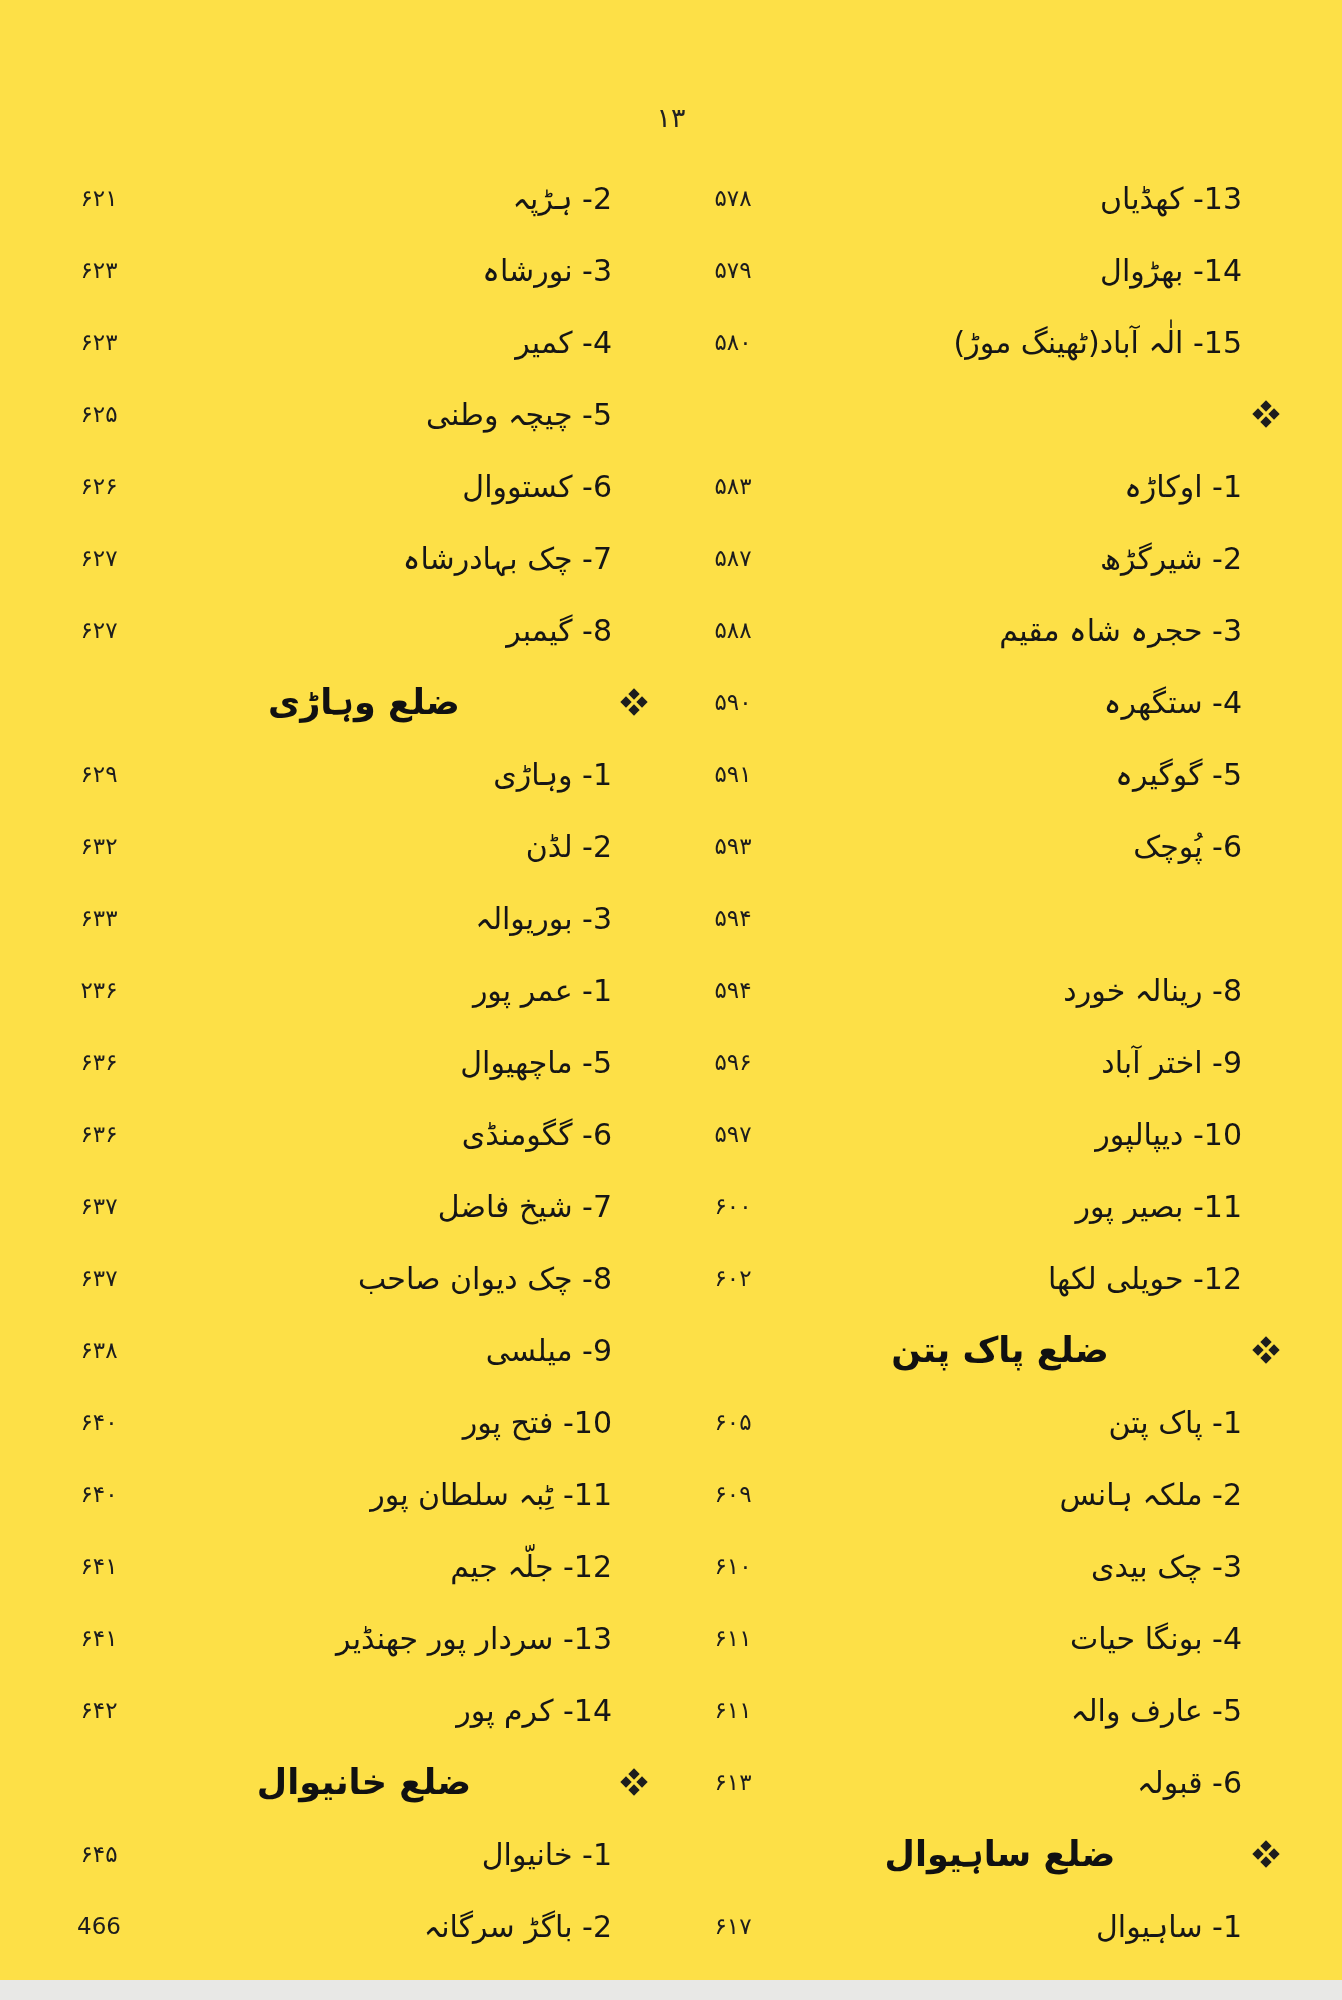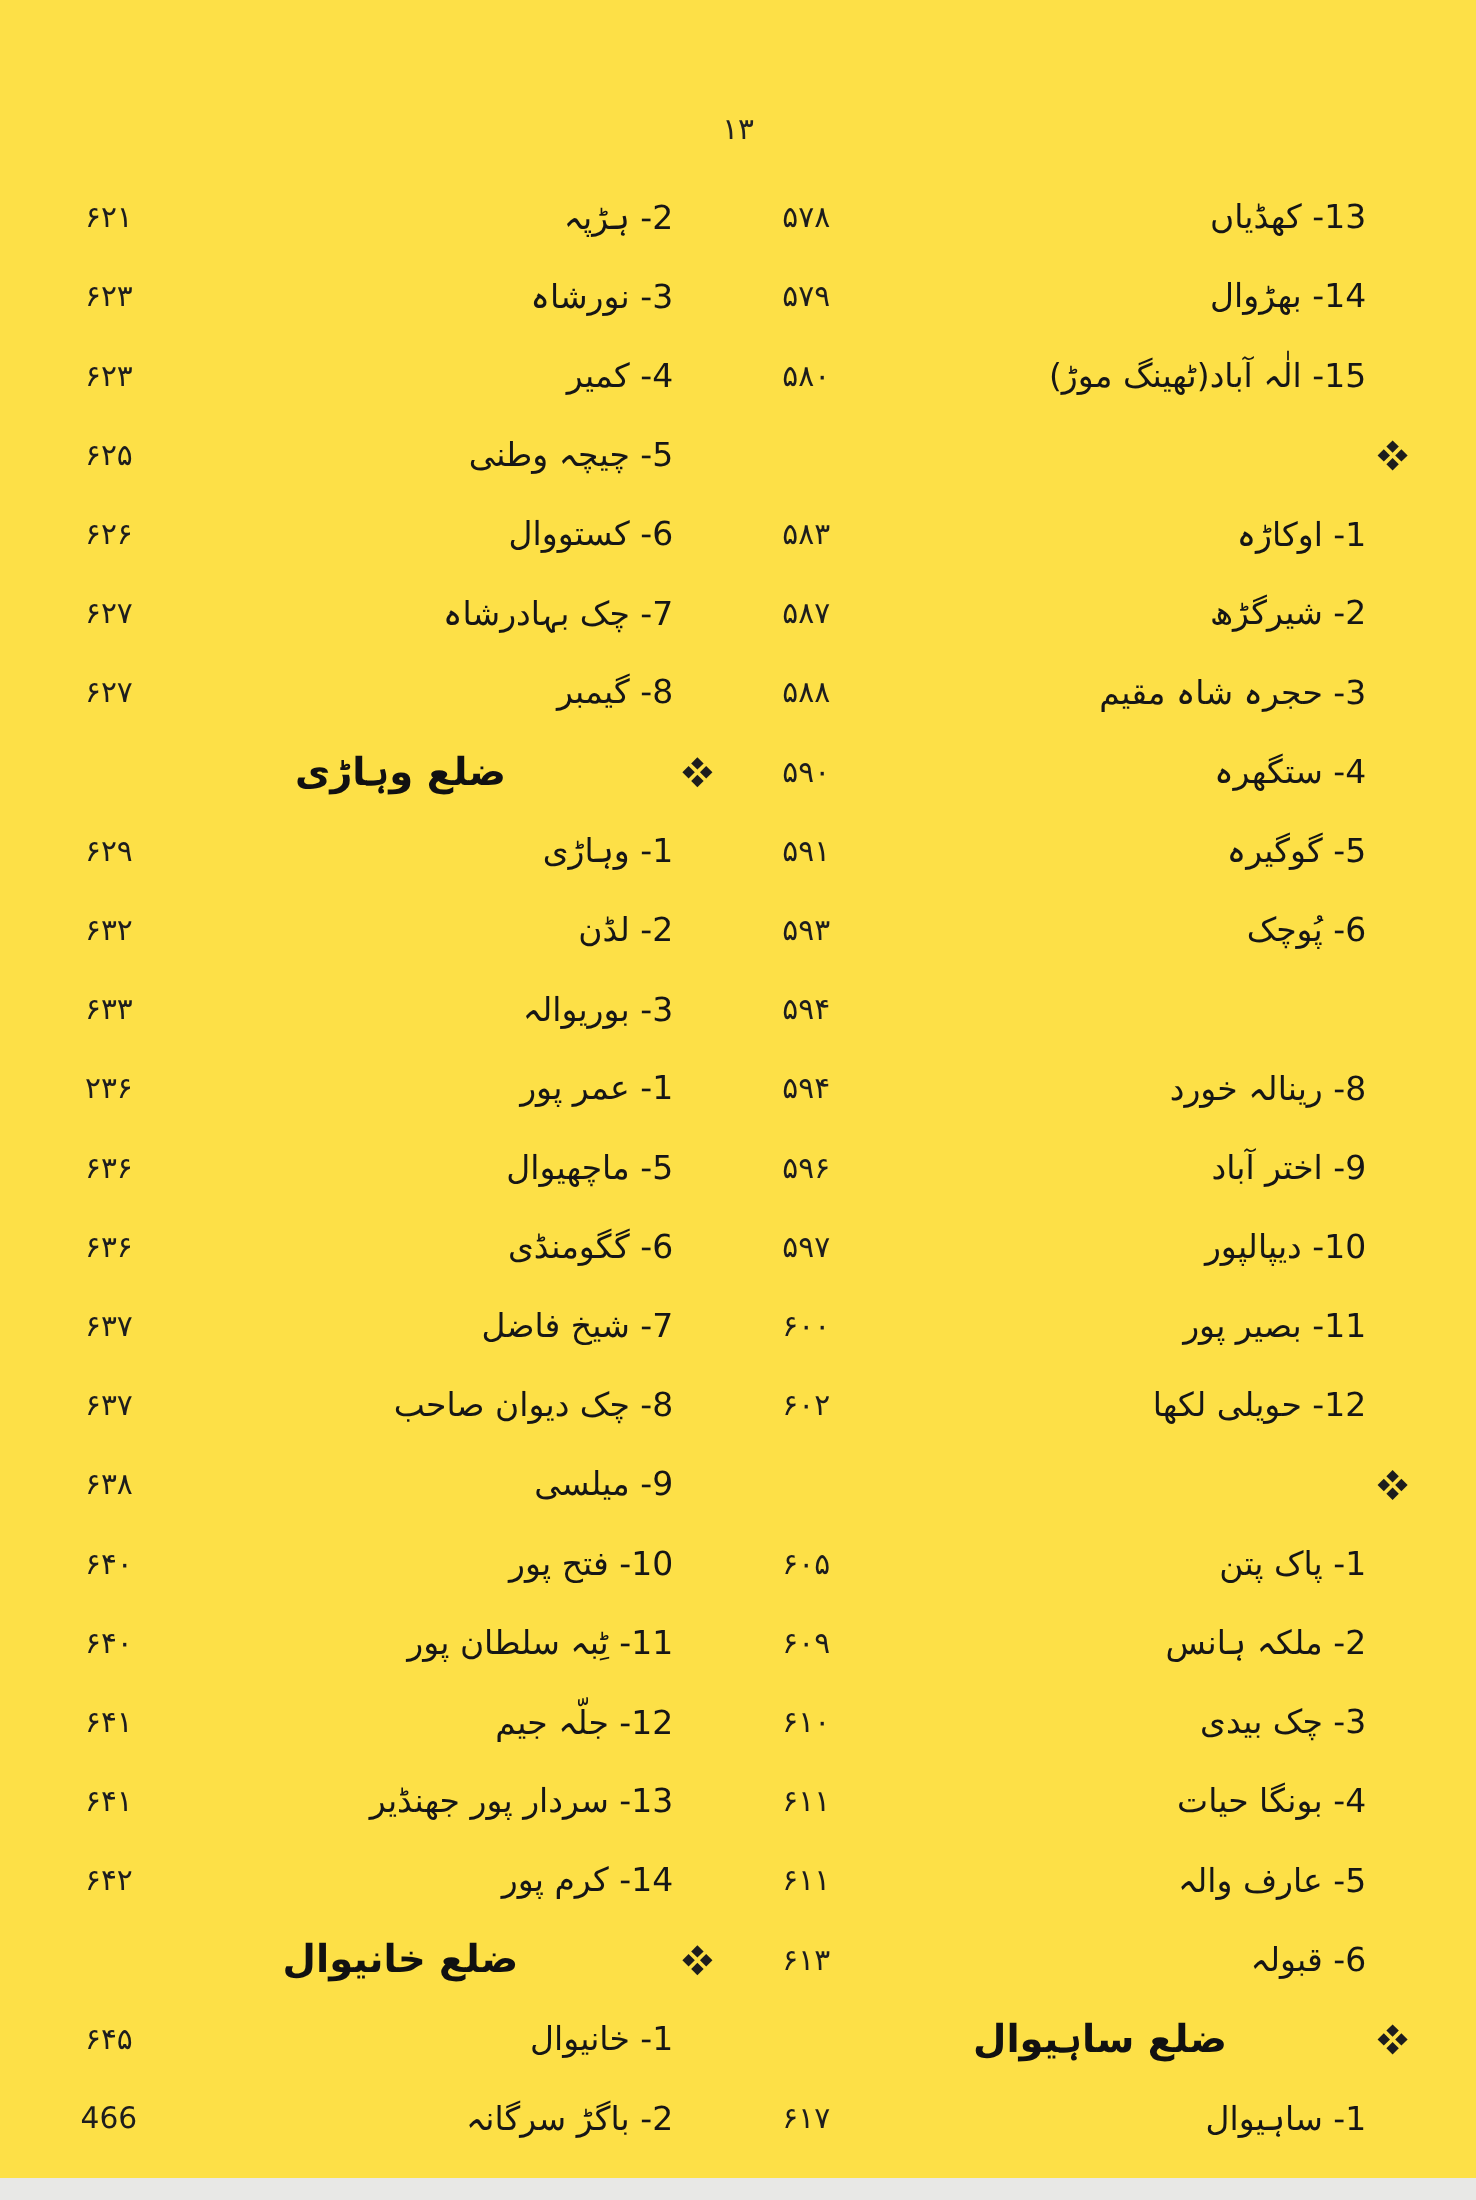--- a/index.html
+++ b/index.html
@@ -12,21 +12,21 @@
     position:relative;width:1342px;height:1980px;
     background:#fde047;color:#1b1b1b;overflow:hidden;
   }
   .page-num{
     position:absolute;top:102px;left:0;width:1342px;
     text-align:center;font-size:27px;letter-spacing:1px;color:#222;
   }
   .rows{position:absolute;top:162px;left:0;width:1342px;}
   .toc-row{position:relative;width:1342px;height:72px;}
   .cell{position:absolute;top:50%;transform:translateY(-50%);white-space:nowrap;}
-  .num{font-size:27px;color:#1d1d1d;}
+  .num{font-size:23px;color:#1d1d1d;}
   .urdu{font-size:30px;direction:rtl;unicode-bidi:plaintext;color:#161616;}
   .hdr{font-weight:bold;font-size:35px;direction:rtl;color:#111;}
   
   .l-page{left:60px;width:78px;text-align:center;}
   .l-entry{right:730px;text-align:right;}
   .l-header{left:158px;width:412px;text-align:center;}
   .l-marker{left:623px;}
   
   .r-page{left:694px;width:78px;text-align:center;}
   .r-entry{right:100px;text-align:right;}
@@ -147,20 +147,21 @@
         <div class="cell num l-page">۶۳۷</div>
         <div class="cell urdu l-entry">7- شیخ فاضل</div>
       </div>
       <div class="toc-row">
         <div class="cell num r-page">۶۰۲</div>
         <div class="cell urdu r-entry">12- حویلی لکھا</div>
         <div class="cell num l-page">۶۳۷</div>
         <div class="cell urdu l-entry">8- چک دیوان صاحب</div>
       </div>
       <div class="toc-row">
+        <div class="cell hdr r-header">ضلع پاک پتن</div>
         <span class="cell marker r-marker">
           <i class="dn"></i>
           <i class="de"></i>
           <i class="ds"></i>
           <i class="dw"></i>
         </span>
         <div class="cell num l-page">۶۳۸</div>
         <div class="cell urdu l-entry">9- میلسی</div>
       </div>
       <div class="toc-row">

